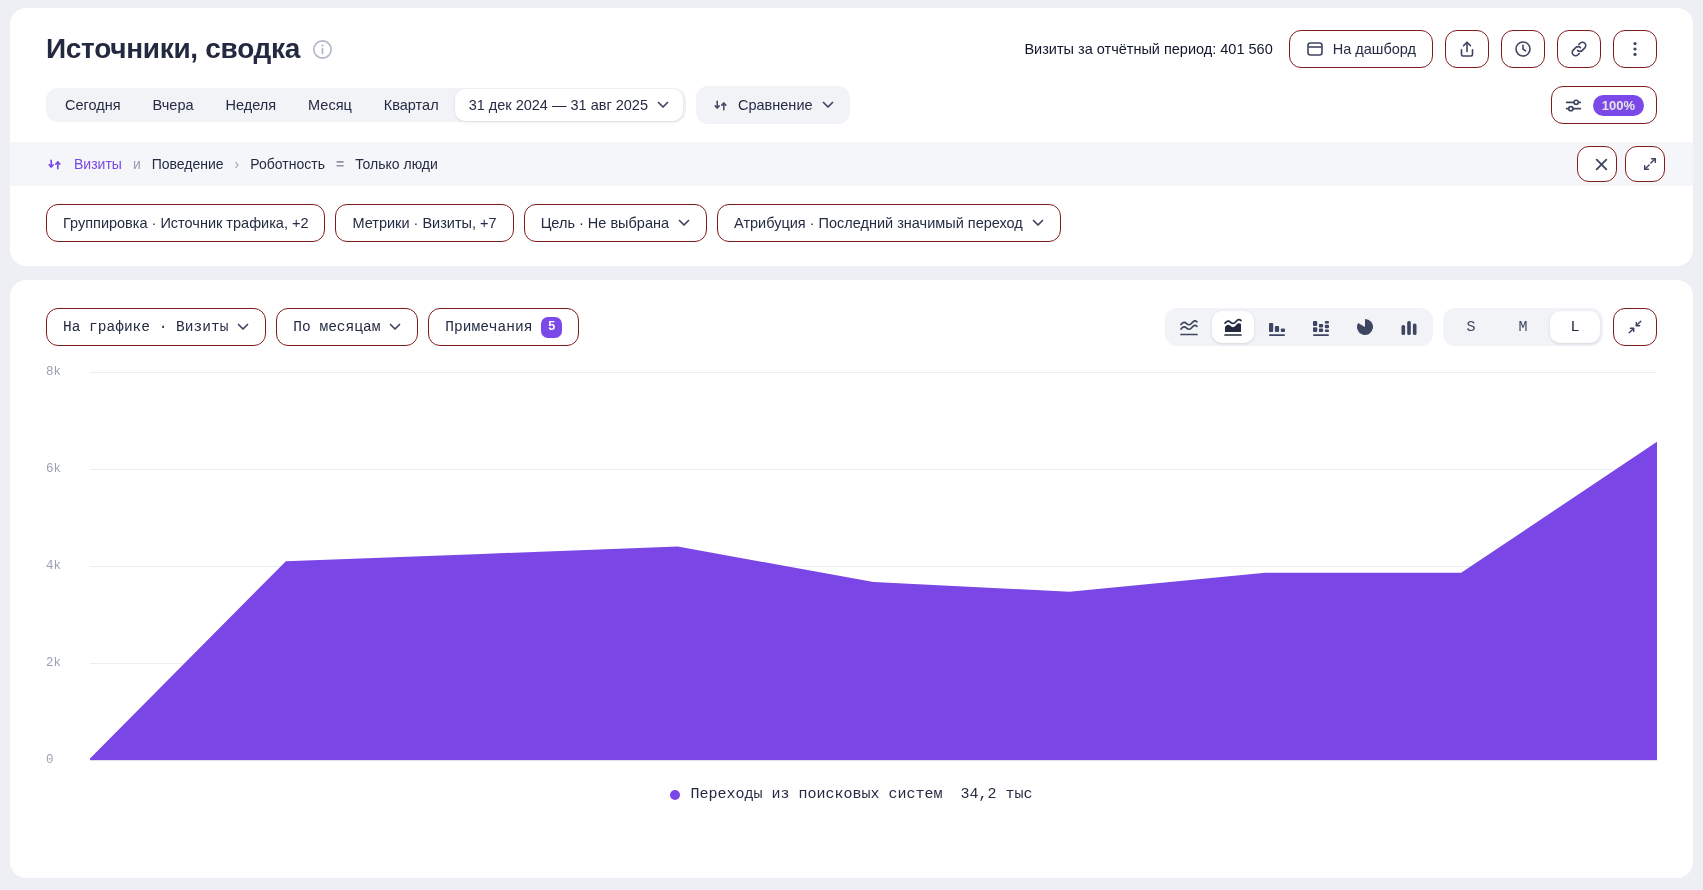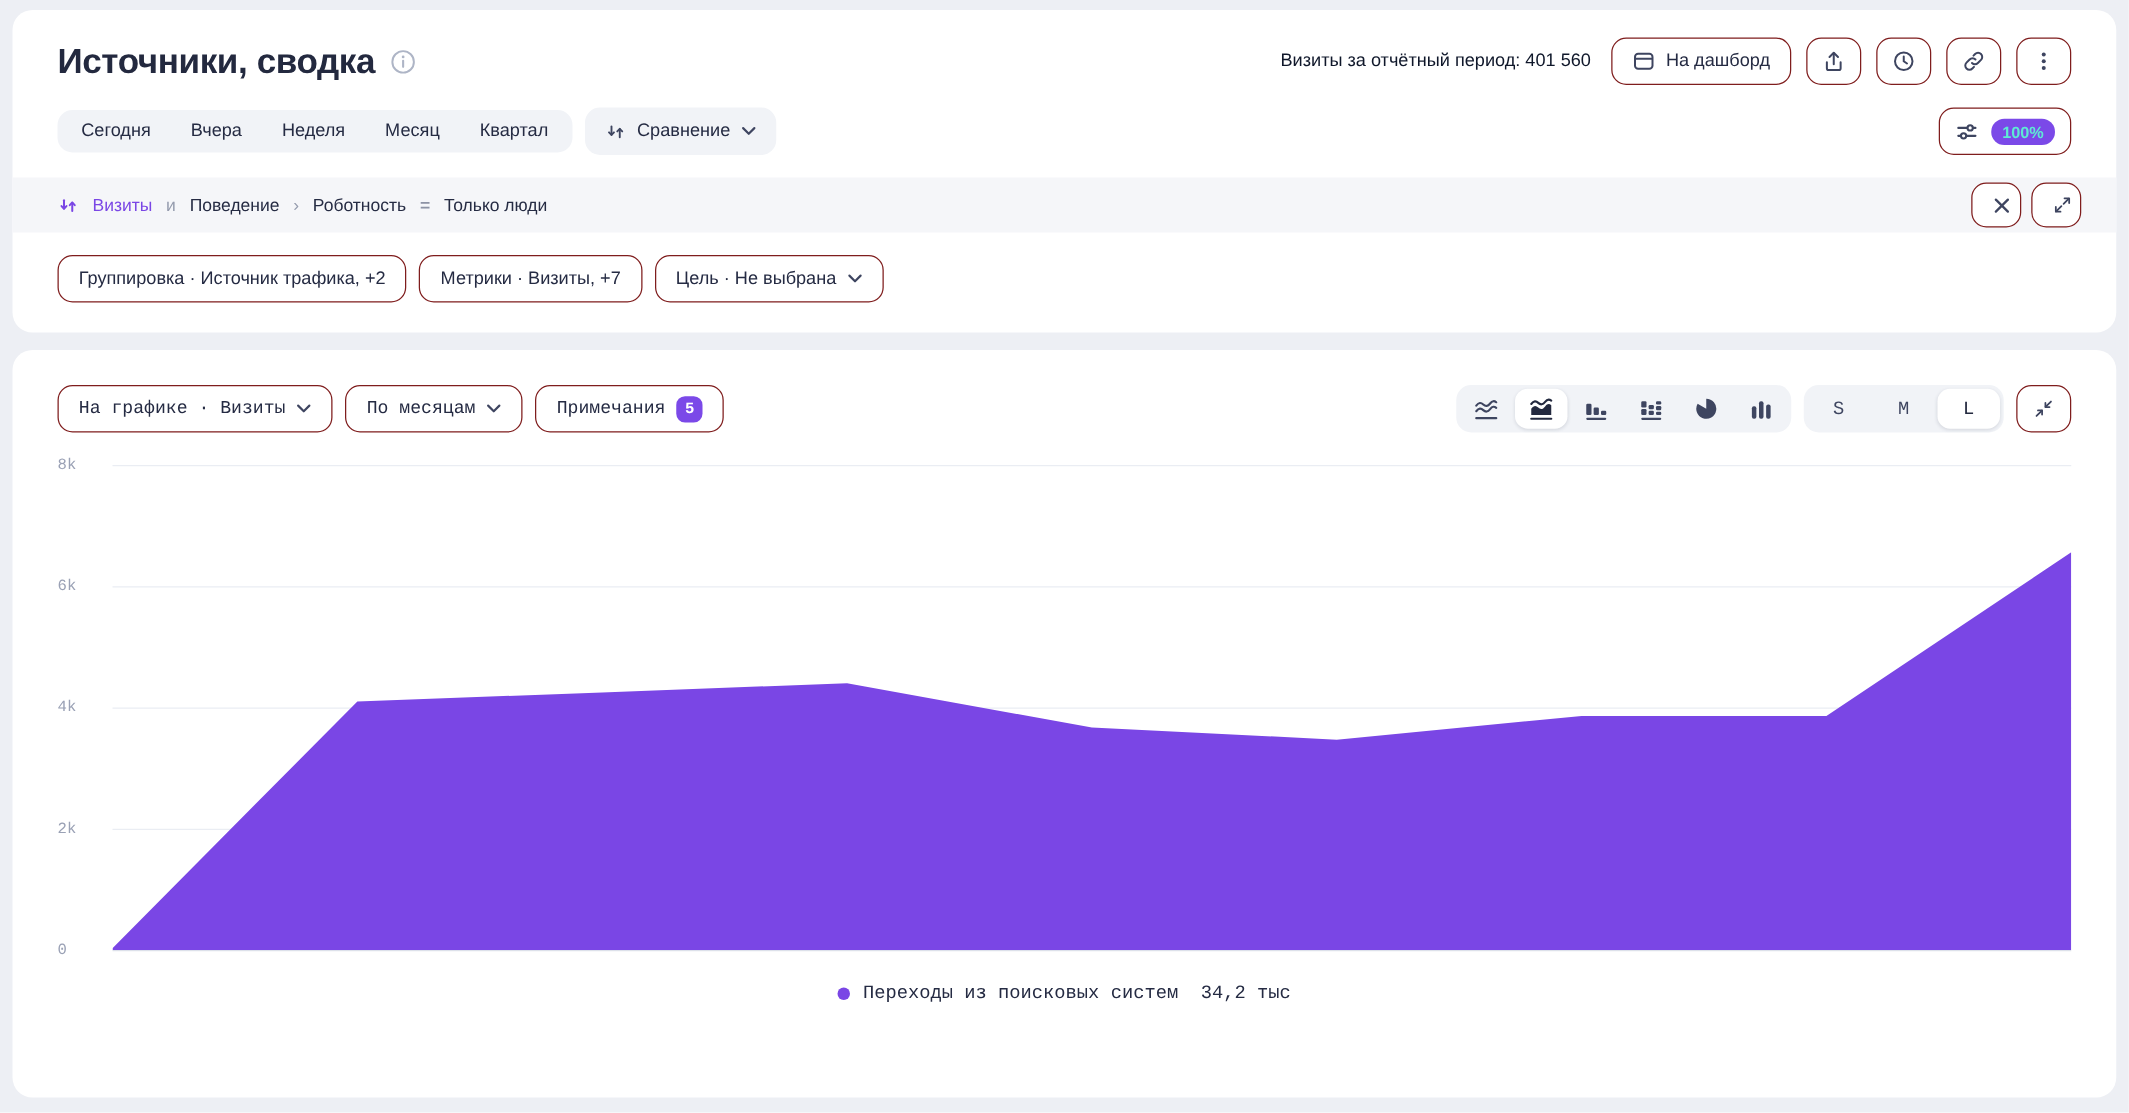--- a/index.html
+++ b/index.html
@@ -40,21 +40,21 @@
     background: #f1f3f7; border-radius: 12px; padding: 3px;
     display: flex; align-items: center; height: 34px;
   }
   .tab { padding: 0 16px; height: 32px; line-height: 32px; font-size: 14.5px; border-radius: 10px; cursor: pointer; color: #252b43; }
   .date-pill {
     background: #fff; border-radius: 10px; height: 32px; display: flex; align-items: center; gap: 9px;
     padding: 0 14px; font-size: 14.5px; cursor: pointer; box-shadow: 0 1px 3px rgba(32,41,74,0.12);
   }
   .gray-btn { background: #f1f3f7; border: none; }
   .sampling-btn { margin-left: auto; gap: 10px; padding: 0 12px; }
-  .badge-pill { background: #7b49e8; color: #5eead4; font-weight: 700; font-size: 13px; border-radius: 11px; padding: 3px 9px; }
+  .badge-pill { background: #7b49e8; color: #e5e5e5; font-weight: 700; font-size: 13px; border-radius: 11px; padding: 3px 9px; }
 
   
   .filter-band {
     background: #f5f6f9; height: 44px; display: flex; align-items: center;
     padding: 0 28px 0 36px; gap: 11px; font-size: 14px;
   }
   .filter-metric { color: #7a46e5; font-weight: 500; cursor: pointer; }
   .filter-dim { color: #959cae; }
   .filter-term { color: #252b43; cursor: pointer; }
   .filter-op { color: #8d93a5; font-weight: 600; }
@@ -160,20 +160,28 @@
     </div>
   </div>
 
   <div class="toolbar-row">
     <div class="tab-group">
       <span class="tab">Сегодня</span>
       <span class="tab">Вчера</span>
       <span class="tab">Неделя</span>
       <span class="tab">Месяц</span>
       <span class="tab">Квартал</span>
+      <span class="date-pill">
+        <span>31 дек 2024 — 31 авг 2025</span>
+        <span class="ico">
+          <svg width="12" height="8" viewBox="0 0 12 8">
+              <path d="M1.5 1.5 6 6l4.5-4.5" fill="none" stroke="currentColor" stroke-width="1.7" stroke-linecap="round" stroke-linejoin="round"></path>
+            </svg>
+        </span>
+      </span>
     </div>
 
 
     <button class="btn gray-btn">
       <span class="ico">
         <svg width="17" height="17" viewBox="0 0 18 18" fill="none" stroke="currentColor" stroke-width="1.6" stroke-linecap="round" stroke-linejoin="round">
             <path d="M5.5 4.5v7"></path>
             <path d="M3.4 9.4 5.5 11.6 7.6 9.4"></path>
             <path d="M12.5 13.5v-7"></path>
             <path d="M10.4 8.6 12.5 6.4l2.1 2.2"></path>
@@ -246,20 +254,28 @@
       <span>Метрики · Визиты, +7</span>
     </button>
     <button class="btn">
       <span>Цель · Не выбрана</span>
       <span class="ico">
         <svg width="12" height="8" viewBox="0 0 12 8">
             <path d="M1.5 1.5 6 6l4.5-4.5" fill="none" stroke="currentColor" stroke-width="1.7" stroke-linecap="round" stroke-linejoin="round"></path>
           </svg>
       </span>
     </button>
+    <button class="btn">
+      <span>Атрибуция · Последний значимый переход</span>
+      <span class="ico">
+        <svg width="12" height="8" viewBox="0 0 12 8">
+            <path d="M1.5 1.5 6 6l4.5-4.5" fill="none" stroke="currentColor" stroke-width="1.7" stroke-linecap="round" stroke-linejoin="round"></path>
+          </svg>
+      </span>
+    </button>
   </div>
 </div>
 
 <div class="card chart-card">
 
   <div class="controls-row">
     <button class="btn">
       <span>На графике · Визиты</span>
       <span class="ico">
         <svg width="12" height="8" viewBox="0 0 12 8">

